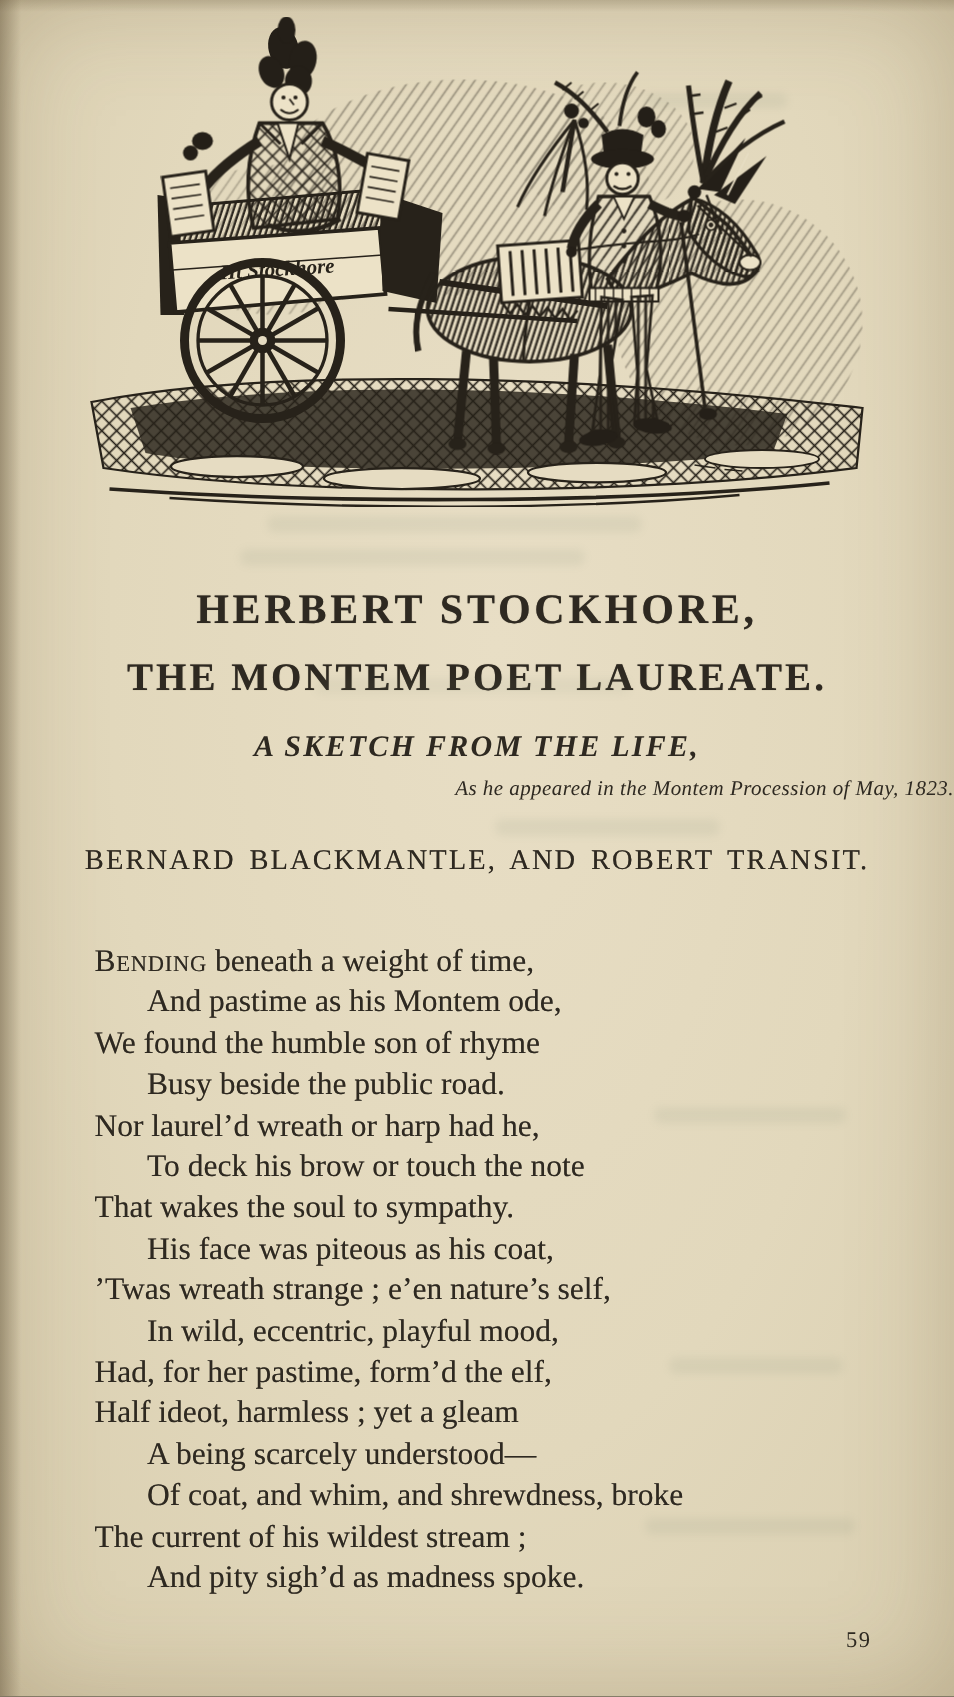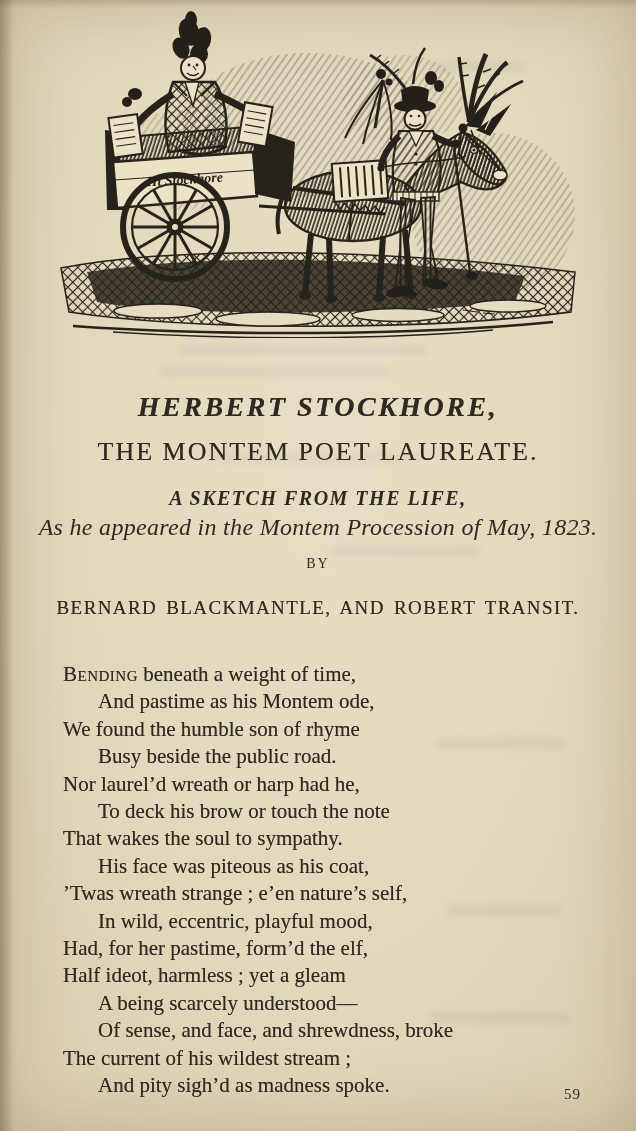--- a/index.html
+++ b/index.html
@@ -45,35 +45,36 @@
 
   header{ text-align:center; }
   .title1{
     margin-top:54px;
     font-size:28px;font-weight:bold;letter-spacing:2.5px;
     line-height:30px;
     text-shadow:0 0 .5px rgba(40,33,24,.6);
   }
   .title2{
     margin-top:15px;
-    font-size:26px;font-weight:normal;letter-spacing:2px;
+    font-size:26px;font-weight:bold;letter-spacing:2px;
     line-height:30px;
     text-shadow:0 0 .5px rgba(40,33,24,.6);
   }
   .subtitle1{
     margin-top:19px;
     font-size:20px;font-style:italic;font-weight:bold;letter-spacing:1.5px;
     line-height:24px;
     text-align:center;
   }
   .subtitle2{
     margin-top:5px;
-    font-size:24px;font-style:italic;
+    font-size:14px;font-style:italic;
     letter-spacing:.3px;
     line-height:24px;
+    text-align:right;
   }
   .byline{
     margin-top:16px;
     font-size:14px;letter-spacing:2px;line-height:18px;
   }
   .authors{
     margin-top:23px;
     font-size:19px;letter-spacing:1.4px;word-spacing:3px;
     line-height:24px;
     text-shadow:0 0 .4px rgba(40,33,24,.55);
@@ -286,41 +287,40 @@
         <ellipse cx="419" cy="266" rx="6" ry="4" fill="#241f18"></ellipse>
         <path d="M348,188 L 362,190 L 353,242 L 357,277 L 342,277 L 347,240 Z" fill="url(#pstripe)" stroke="#27221a" stroke-width="1.8"></path>
         <path d="M368,188 L 382,187 L 378,236 L 385,269 L 370,271 L 372,238 Z" fill="url(#pstripe)" stroke="#27221a" stroke-width="1.8"></path>
         <ellipse cx="346" cy="282" rx="13" ry="5" fill="#241f18" transform="rotate(-8 346 282)"></ellipse>
         <ellipse cx="382" cy="274" rx="13" ry="5" fill="#241f18" transform="rotate(6 382 274)"></ellipse>
       </g>
     </svg>
   </figure>
 
   <header>
-    <h1 class="title1" style="margin:54px 0 0 0;font-style:italic;">HERBERT STOCKHORE,</h1>
+    <h1 class="title1" style="margin:54px 0 0 0;">HERBERT STOCKHORE,</h1>
     <h1 class="title2" style="margin:15px 0 0 0;">THE MONTEM POET LAUREATE.</h1>
     <div class="subtitle1">A SKETCH FROM THE LIFE,</div>
     <div class="subtitle2">As he appeared in the Montem Procession of May, 1823.</div>
-    <div class="byline">BY</div>
     <div class="authors">BERNARD BLACKMANTLE, AND ROBERT TRANSIT.</div>
   </header>
 
   <main class="poem">
     <div class="line"><span class="smallcaps">Bending</span><span> beneath a weight of time,</span></div>
     <div class="line indent">And pastime as his Montem ode,</div>
     <div class="line">We found the humble son of rhyme</div>
     <div class="line indent">Busy beside the public road.</div>
     <div class="line">Nor laurel’d wreath or harp had he,</div>
     <div class="line indent">To deck his brow or touch the note</div>
     <div class="line">That wakes the soul to sympathy.</div>
     <div class="line indent">His face was piteous as his coat,</div>
     <div class="line">’Twas wreath strange ; e’en nature’s self,</div>
     <div class="line indent">In wild, eccentric, playful mood,</div>
     <div class="line">Had, for her pastime, form’d the elf,</div>
     <div class="line">Half ideot, harmless ; yet a gleam</div>
     <div class="line indent">A being scarcely understood—</div>
-    <div class="line indent">Of sense, and face, and shrewdness, broke</div>
+    <div class="line indent">Of coat, and whim, and shrewdness, broke</div>
     <div class="line">The current of his wildest stream ;</div>
     <div class="line indent">And pity sigh’d as madness spoke.</div>
   </main>
 
   <div class="pageno">59</div>
 </div>
 
 </body></html>

